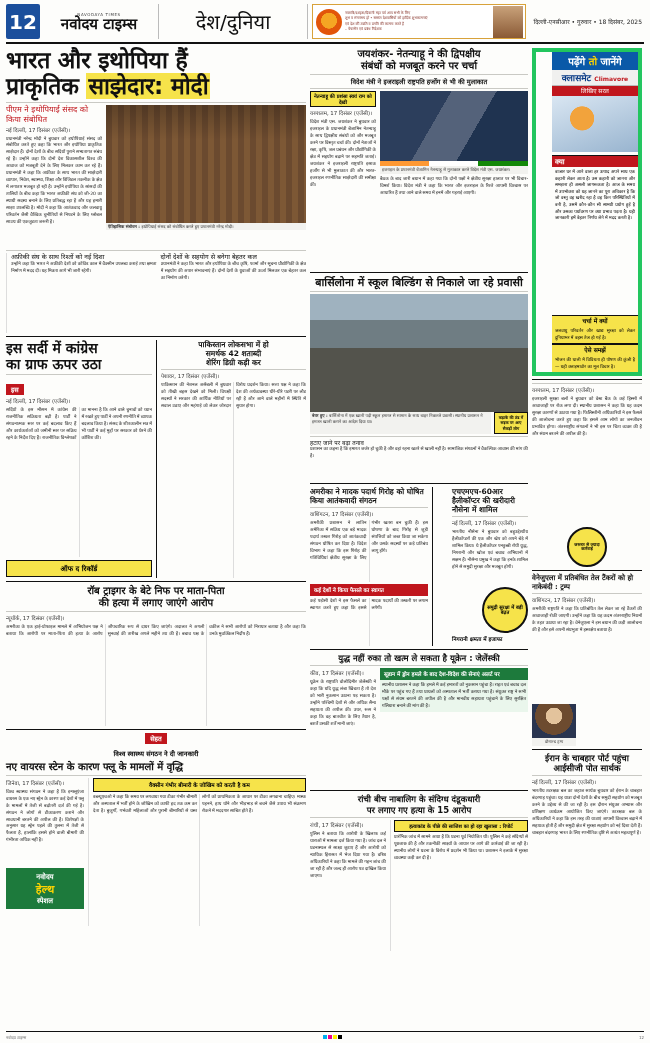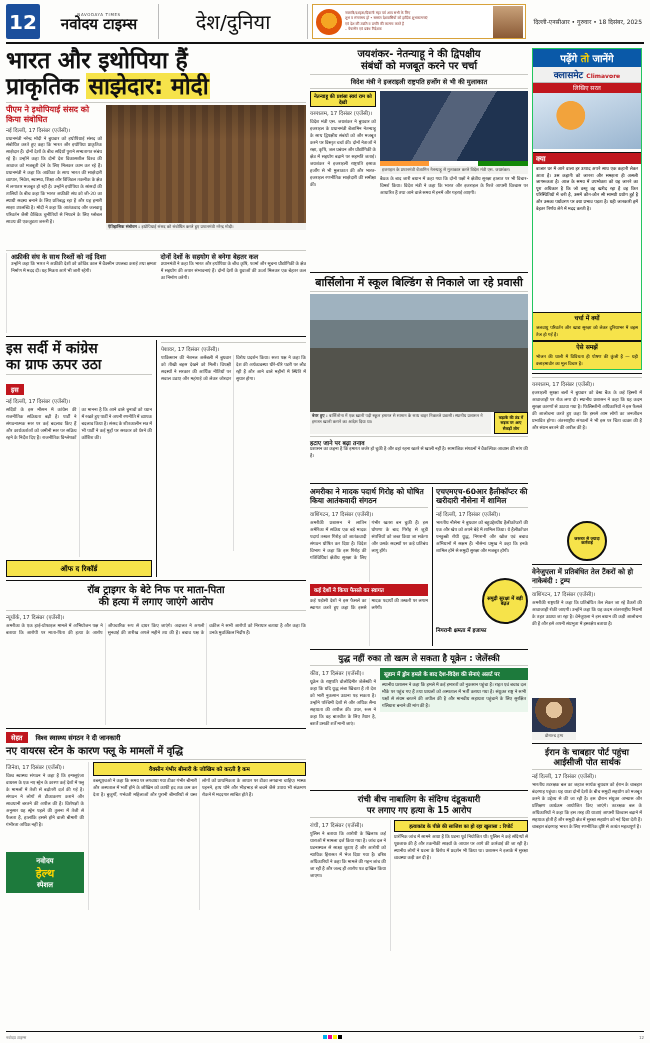--- a/index.html
+++ b/index.html
@@ -131,21 +131,21 @@
     padding: 0 2px;
   }
   h2.subhead {
     font-size: 11.5px;
     font-weight: bold;
     line-height: 1.2;
     color: #111;
   }
   h3.kicker {
     font-size: 8px;
-    font-weight: bold;
+    font-weight: normal;
     color: #c0161d;
     line-height: 1.25;
   }
   .byline {
     font-size: 5.4px;
     color: #333;
     margin: 1px 0 2px;
   }
   .caption {
     font-size: 4.2px;
@@ -337,20 +337,25 @@
               <div class="byline">नई दिल्ली, 17 दिसंबर (एजेंसी)।</div>
               <div class="txt cols2" style="height:150px;overflow:hidden;">सर्दियों के इस मौसम में कांग्रेस की राजनीतिक सक्रियता बढ़ी है। पार्टी ने संगठनात्मक स्तर पर कई बदलाव किए हैं और कार्यकर्ताओं को जमीनी स्तर पर सक्रिय रहने के निर्देश दिए हैं। राजनीतिक विश्लेषकों का मानना है कि आने वाले चुनावों को ध्यान में रखते हुए पार्टी ने अपनी रणनीति में व्यापक बदलाव किया है। संसद के शीतकालीन सत्र में भी पार्टी ने कई मुद्दों पर सरकार को घेरने की कोशिश की।</div>
             </div>
           </div>
           <div class="yellow-box" style="margin-top:3px;padding:2px;">
             <div class="t">ऑफ द रिकॉर्ड</div>
           </div>
         </div>
 
         <div style="flex:1;border-left:1px solid #111;padding-left:4px;">
+          <h2 class="subhead" style="font-size:7.5px;text-align:center">
+            <span>पाकिस्तान लोकसभा में हो</span><br>
+            <span>समर्थक 42 शताब्दी</span><br>
+            <span>शेरिंग डिग्री कड़ी कर</span>
+          </h2>
           <div class="thin"></div>
           <div class="byline">पेशावर, 17 दिसंबर (एजेंसी)।</div>
           <div class="txt cols2" style="height:196px;overflow:hidden;">पाकिस्तान की नेशनल असेंबली में बुधवार को तीखी बहस देखने को मिली। विपक्षी सदस्यों ने सरकार की आर्थिक नीतियों पर सवाल उठाए और महंगाई को लेकर जोरदार विरोध प्रदर्शन किया। सत्ता पक्ष ने कहा कि देश की अर्थव्यवस्था धीरे-धीरे पटरी पर लौट रही है और आने वाले महीनों में स्थिति में सुधार होगा।</div>
         </div>
       </div>
 
       <div class="divider"></div>
 
       <div>
         <h2 class="subhead" style="font-size:10px;text-align:center">
@@ -358,21 +363,21 @@
           <span>की हत्या में लगाए जाएंगे आरोप</span>
         </h2>
         <div class="thin"></div>
         <div class="byline">न्यूयॉर्क, 17 दिसंबर (एजेंसी)।</div>
         <div class="txt cols3" style="height:102px;overflow:hidden;">अमरीका के एक हाई-प्रोफाइल मामले में अभियोजन पक्ष ने बताया कि आरोपी पर माता-पिता की हत्या के आरोप औपचारिक रूप से दायर किए जाएंगे। अदालत ने अगली सुनवाई की तारीख अगले महीने तय की है। बचाव पक्ष के वकील ने सभी आरोपों को निराधार बताया है और कहा कि उनके मुवक्किल निर्दोष हैं।</div>
       </div>
 
       <div class="divider"></div>
 
       <div>
-        <div style="display:flex;align-items:center;gap:4px;">
+        <div style="display:flex;align-items:center;gap:4px;flex-direction:column;">
           <span class="tagbox">सेहत</span>
           <span class="graybar" style="flex:1;border:none;background:transparent">विश्व स्वास्थ्य संगठन ने दी जानकारी</span>
         </div>
         <h2 class="subhead" style="font-size:10px;margin-top:2px">नए वायरस स्टेन के कारण फ्लू के मामलों में वृद्धि</h2>
         <div class="thin"></div>
         <div style="display:flex;gap:4px;">
           <div style="width:78px;">
             <div class="byline">जिनेवा, 17 दिसंबर (एजेंसी)।</div>
             <div class="txt" style="height:76px;overflow:hidden;">विश्व स्वास्थ्य संगठन ने कहा है कि इन्फ्लूएंजा वायरस के एक नए स्ट्रेन के कारण कई देशों में फ्लू के मामलों में तेजी से बढ़ोतरी दर्ज की गई है। संगठन ने लोगों से टीकाकरण कराने और सावधानी बरतने की अपील की है। विशेषज्ञों के अनुसार यह स्ट्रेन पहले की तुलना में तेजी से फैलता है, हालांकि इससे होने वाली बीमारी की गंभीरता अधिक नहीं है।</div>
             <div class="health-logo" style="margin-top:3px">
@@ -442,21 +447,21 @@
 
       <div style="display:flex;gap:4px;">
         <div style="width:118px;">
           <h2 class="subhead" style="font-size:7.5px">अमरीका ने मादक पदार्थ गिरोह को घोषित किया आतंकवादी संगठन</h2>
           <div class="thin"></div>
           <div class="byline">वाशिंगटन, 17 दिसंबर (एजेंसी)।</div>
           <div class="txt cols2" style="height:62px;overflow:hidden;">अमरीकी प्रशासन ने लातिन अमेरिका में सक्रिय एक बड़े मादक पदार्थ तस्कर गिरोह को आतंकवादी संगठन घोषित कर दिया है। विदेश विभाग ने कहा कि इस गिरोह की गतिविधियां क्षेत्रीय सुरक्षा के लिए गंभीर खतरा बन चुकी हैं। इस घोषणा के बाद गिरोह से जुड़ी संपत्तियों को जब्त किया जा सकेगा और उसके सदस्यों पर कड़े प्रतिबंध लागू होंगे।</div>
           <div class="redbar" style="font-size:5.5px;margin-top:2px">कई देशों ने किया फैसले का स्वागत</div>
           <div class="txt cols2" style="height:48px;overflow:hidden;margin-top:2px">कई पड़ोसी देशों ने इस फैसले का स्वागत करते हुए कहा कि इससे मादक पदार्थों की तस्करी पर लगाम लगेगी।</div>
         </div>
-        <div style="flex:1;border-left:1px solid #111;padding-left:3px;">
+        <div style="flex:1;border-left:1px solid #111;padding-left:19px;">
           <h2 class="subhead" style="font-size:7.5px">एचएमएच-60आर हैलीकॉप्टर की खरीदारी नौसेना में शामिल</h2>
           <div class="thin"></div>
           <div class="byline">नई दिल्ली, 17 दिसंबर (एजेंसी)।</div>
           <div class="txt" style="height:56px;overflow:hidden;">भारतीय नौसेना ने बुधवार को बहुउद्देश्यीय हैलीकॉप्टरों की एक और खेप को अपने बेड़े में शामिल किया। ये हैलीकॉप्टर पनडुब्बी रोधी युद्ध, निगरानी और खोज एवं बचाव अभियानों में सक्षम हैं। नौसेना प्रमुख ने कहा कि इनके शामिल होने से समुद्री सुरक्षा और मजबूत होगी।</div>
           <div style="display:flex;justify-content:flex-end;margin-top:2px;">
             <div class="badge-round">समुद्री सुरक्षा में बड़ी बढ़त</div>
           </div>
           <div style="font-size:5.5px;font-weight:bold;margin-top:2px">निगरानी क्षमता में इजाफा</div>
         </div>
       </div>
@@ -496,21 +501,21 @@
               <div class="t" style="font-size:5px">हत्याकांड के पीछे की साजिश का हो रहा खुलासा : रिपोर्ट</div>
             </div>
             <div class="txt" style="height:110px;overflow:hidden;">प्रारंभिक जांच में सामने आया है कि घटना पूर्व नियोजित थी। पुलिस ने कई संदिग्धों से पूछताछ की है और तकनीकी साक्ष्यों के आधार पर आगे की कार्रवाई की जा रही है। स्थानीय लोगों ने घटना के विरोध में प्रदर्शन भी किया था। प्रशासन ने इलाके में सुरक्षा व्यवस्था कड़ी कर दी है।</div>
           </div>
         </div>
       </div>
     </div>
 
     <div class="col-right">
 
-      <div style="border:1px solid #22c55e;">
+      <div style="border:4px solid #22c55e;padding-left:16px;">
         <div class="promo-head">
           <span>पढ़ेंगे </span><span class="yellow">तो</span><span> जानेंगे</span>
         </div>
         <div class="promo-brand">
           <span>क्लासमेट</span>
           <span style="font-size:6px;color:#c0161d">Climavore</span>
         </div>
         <div class="promo-sub">लिखिए सरल</div>
         <div class="promo-img"></div>
         <div class="qbox" style="border:none;border-top:1px solid #111">

